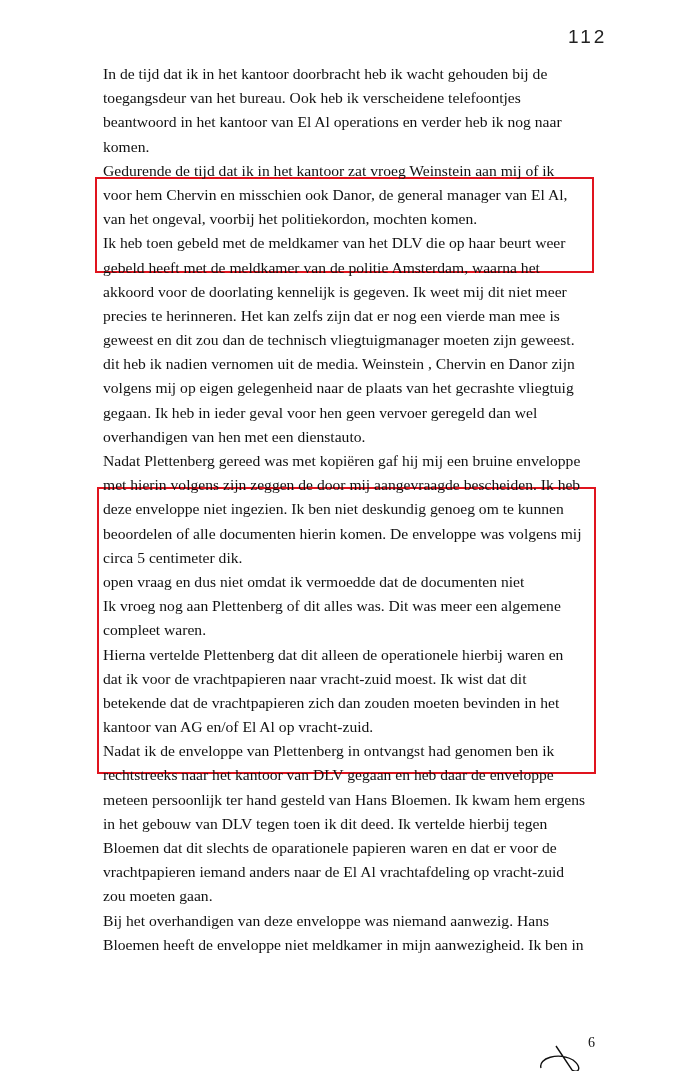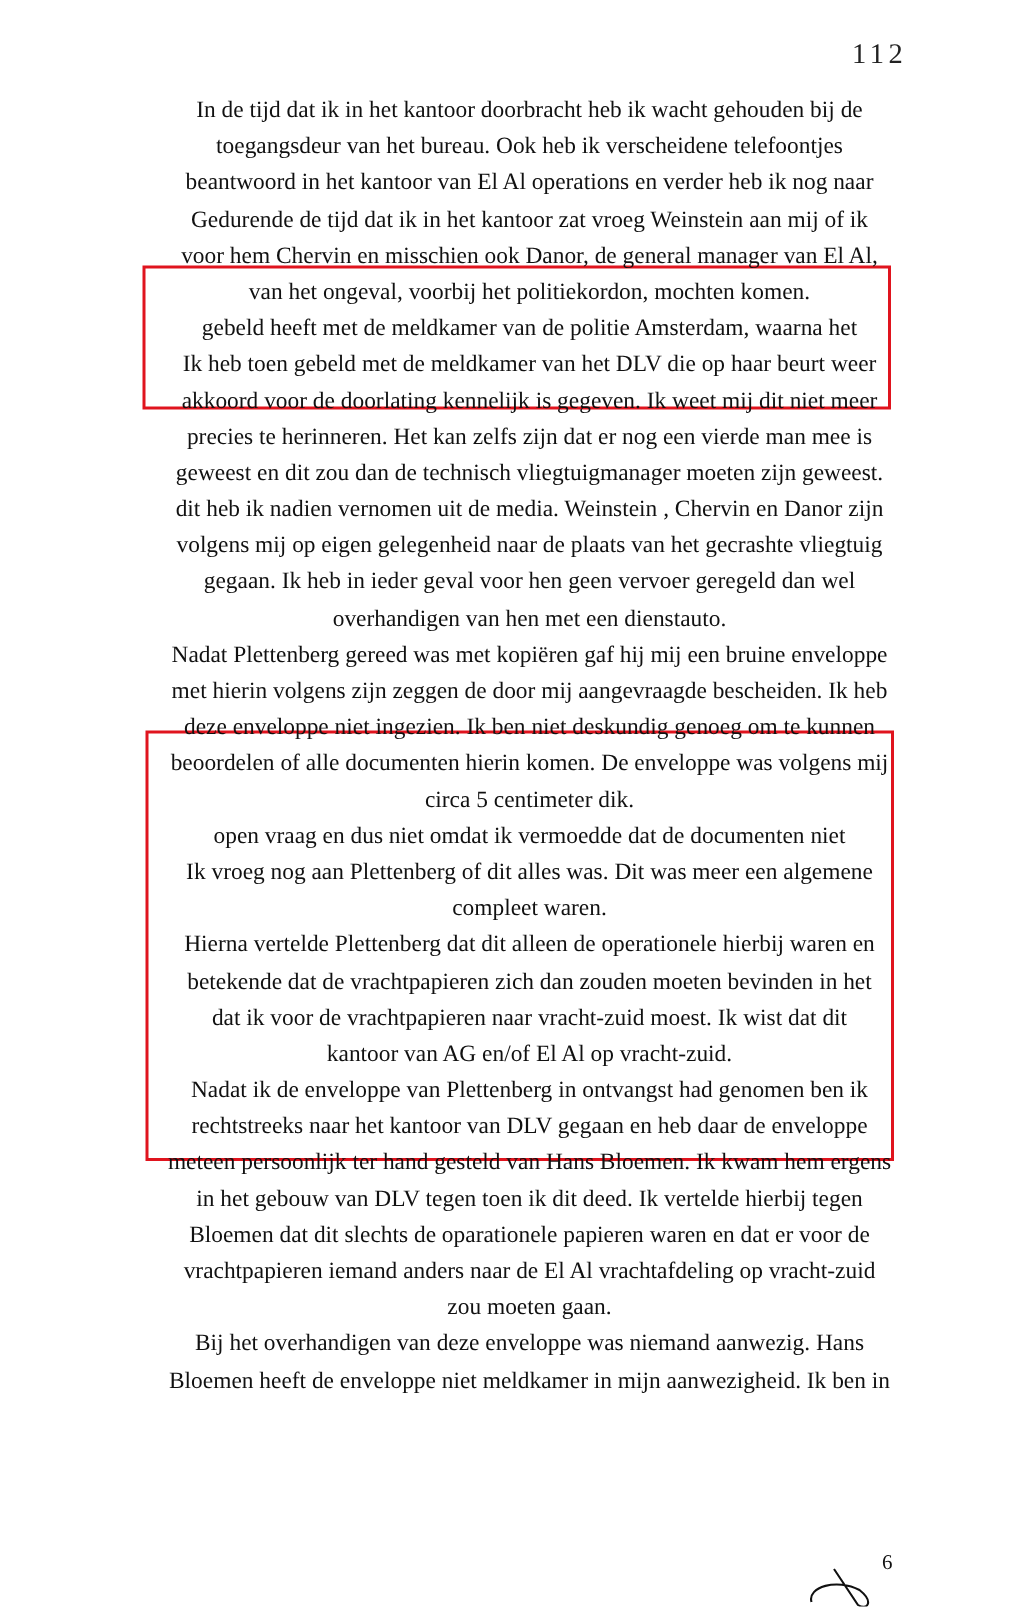--- a/index.html
+++ b/index.html
@@ -1,25 +1,25 @@
 <!DOCTYPE html>
 <html><head>
 <meta charset="utf-8">
 <style>
   html, body { margin: 0; padding: 0; background: #ffffff; }
   body { width: 678px; height: 1071px; position: relative; overflow: hidden; }
   .page-num {
     position: absolute; left: 568px; top: 26px;
-    font-family: Liberation Serif, serif; font-size: 19px; color: #222;
+    font-family: Liberation Sans, sans-serif; font-size: 19px; color: #222;
     letter-spacing: 3px;
   }
   .text {
     position: absolute; left: 103px; width: 500px;
     font-family: "Liberation Serif", serif; font-size: 15.6px; color: #111;
-    line-height: 24.2px; white-space: nowrap; text-align: center;
+    line-height: 24.2px; white-space: nowrap;
   }
   .line { display: block; height: 24.2px; }
   .redbox {
     position: absolute; border: 2px solid #e0141e; box-sizing: border-box;
   }
   .footer-num {
     position: absolute; left: 588px; top: 1035px;
     font-family: "Liberation Serif", serif; font-size: 14px; color: #111;
   }
   .signature { position: absolute; left: 538px; top: 1040px; }
@@ -30,49 +30,50 @@
 <div class="page-num">112</div>
 
 <div class="redbox" style="left:95px; top:177px; width:499px; height:96px;"></div>
 <div class="redbox" style="left:97px; top:487px; width:499px; height:287px;"></div>
 
 <div id="doc-text" class="text" style="top:62px;">
     <div>
       <span class="line">In de tijd dat ik in het kantoor doorbracht heb ik wacht gehouden bij de</span>
       <span class="line">toegangsdeur van het bureau. Ook heb ik verscheidene telefoontjes</span>
       <span class="line">beantwoord in het kantoor van El Al operations en verder heb ik nog naar</span>
+      <span class="line">komen.</span>
     </div>
     <div>
       <span class="line">Gedurende de tijd dat ik in het kantoor zat vroeg Weinstein aan mij of ik</span>
       <span class="line">voor hem Chervin en misschien ook Danor, de general manager van El Al,</span>
       <span class="line">van het ongeval, voorbij het politiekordon, mochten komen.</span>
     </div>
     <div>
+      <span class="line">Ik heb toen gebeld met de meldkamer van het DLV die op haar beurt weer</span>
       <span class="line">gebeld heeft met de meldkamer van de politie Amsterdam, waarna het</span>
-      <span class="line">Ik heb toen gebeld met de meldkamer van het DLV die op haar beurt weer</span>
       <span class="line">akkoord voor de doorlating kennelijk is gegeven. Ik weet mij dit niet meer</span>
       <span class="line">precies te herinneren. Het kan zelfs zijn dat er nog een vierde man mee is</span>
       <span class="line">geweest en dit zou dan de technisch vliegtuigmanager moeten zijn geweest.</span>
       <span class="line">dit heb ik nadien vernomen uit de media. Weinstein , Chervin en Danor zijn</span>
       <span class="line">volgens mij op eigen gelegenheid naar de plaats van het gecrashte vliegtuig</span>
       <span class="line">gegaan. Ik heb in ieder geval voor hen geen vervoer geregeld dan wel</span>
       <span class="line">overhandigen van hen met een dienstauto.</span>
     </div>
     <div>
       <span class="line">Nadat Plettenberg gereed was met kopiëren gaf hij mij een bruine enveloppe</span>
       <span class="line">met hierin volgens zijn zeggen de door mij aangevraagde bescheiden. Ik heb</span>
       <span class="line">deze enveloppe niet ingezien. Ik ben niet deskundig genoeg om te kunnen</span>
       <span class="line">beoordelen of alle documenten hierin komen. De enveloppe was volgens mij</span>
       <span class="line">circa 5 centimeter dik.</span>
       <span class="line">open vraag en dus niet omdat ik vermoedde dat de documenten niet</span>
       <span class="line">Ik vroeg nog aan Plettenberg of dit alles was. Dit was meer een algemene</span>
       <span class="line">compleet waren.</span>
       <span class="line">Hierna vertelde Plettenberg dat dit alleen de operationele hierbij waren en</span>
+      <span class="line">dat ik voor de vrachtpapieren naar vracht-zuid moest. Ik wist dat dit</span>
       <span class="line">betekende dat de vrachtpapieren zich dan zouden moeten bevinden in het</span>
-      <span class="line">dat ik voor de vrachtpapieren naar vracht-zuid moest. Ik wist dat dit</span>
       <span class="line">kantoor van AG en/of El Al op vracht-zuid.</span>
     </div>
     <div>
       <span class="line">Nadat ik de enveloppe van Plettenberg in ontvangst had genomen ben ik</span>
       <span class="line">rechtstreeks naar het kantoor van DLV gegaan en heb daar de enveloppe</span>
       <span class="line">meteen persoonlijk ter hand gesteld van Hans Bloemen. Ik kwam hem ergens</span>
       <span class="line">in het gebouw van DLV tegen toen ik dit deed. Ik vertelde hierbij tegen</span>
       <span class="line">Bloemen dat dit slechts de oparationele papieren waren en dat er voor de</span>
       <span class="line">vrachtpapieren iemand anders naar de El Al vrachtafdeling op vracht-zuid</span>
       <span class="line">zou moeten gaan.</span>

